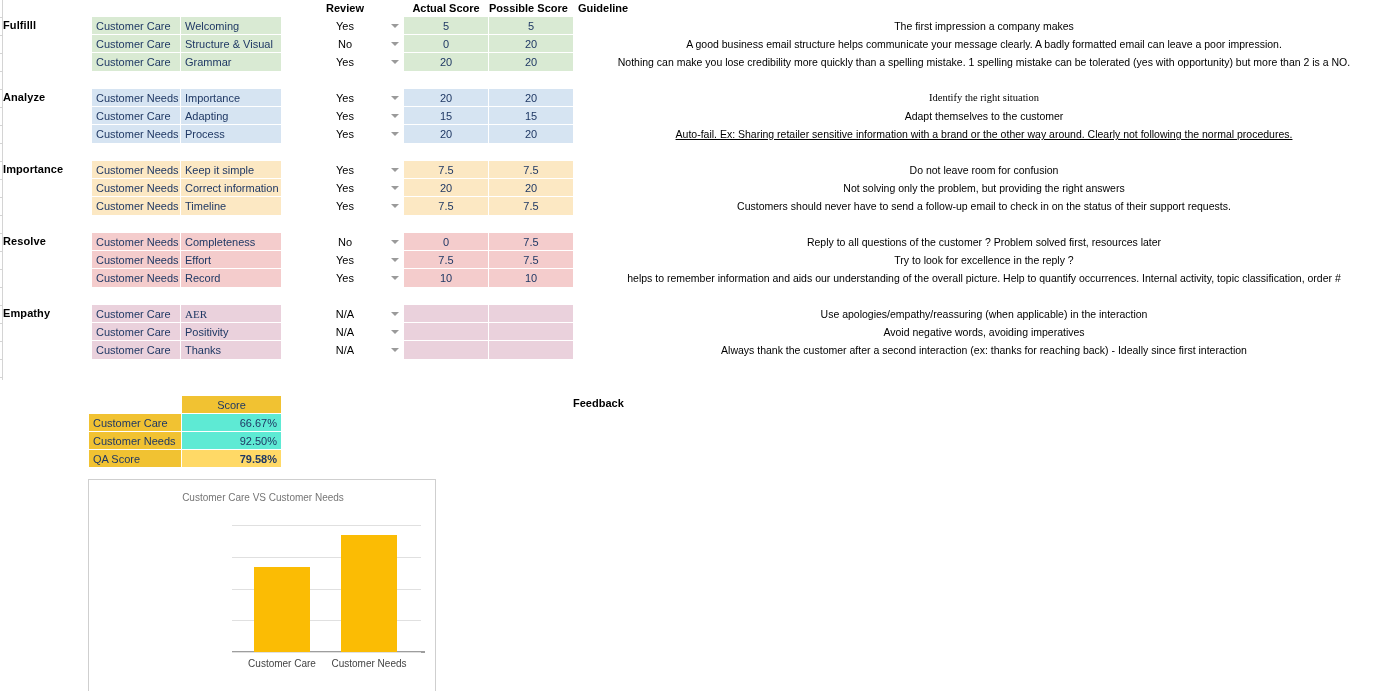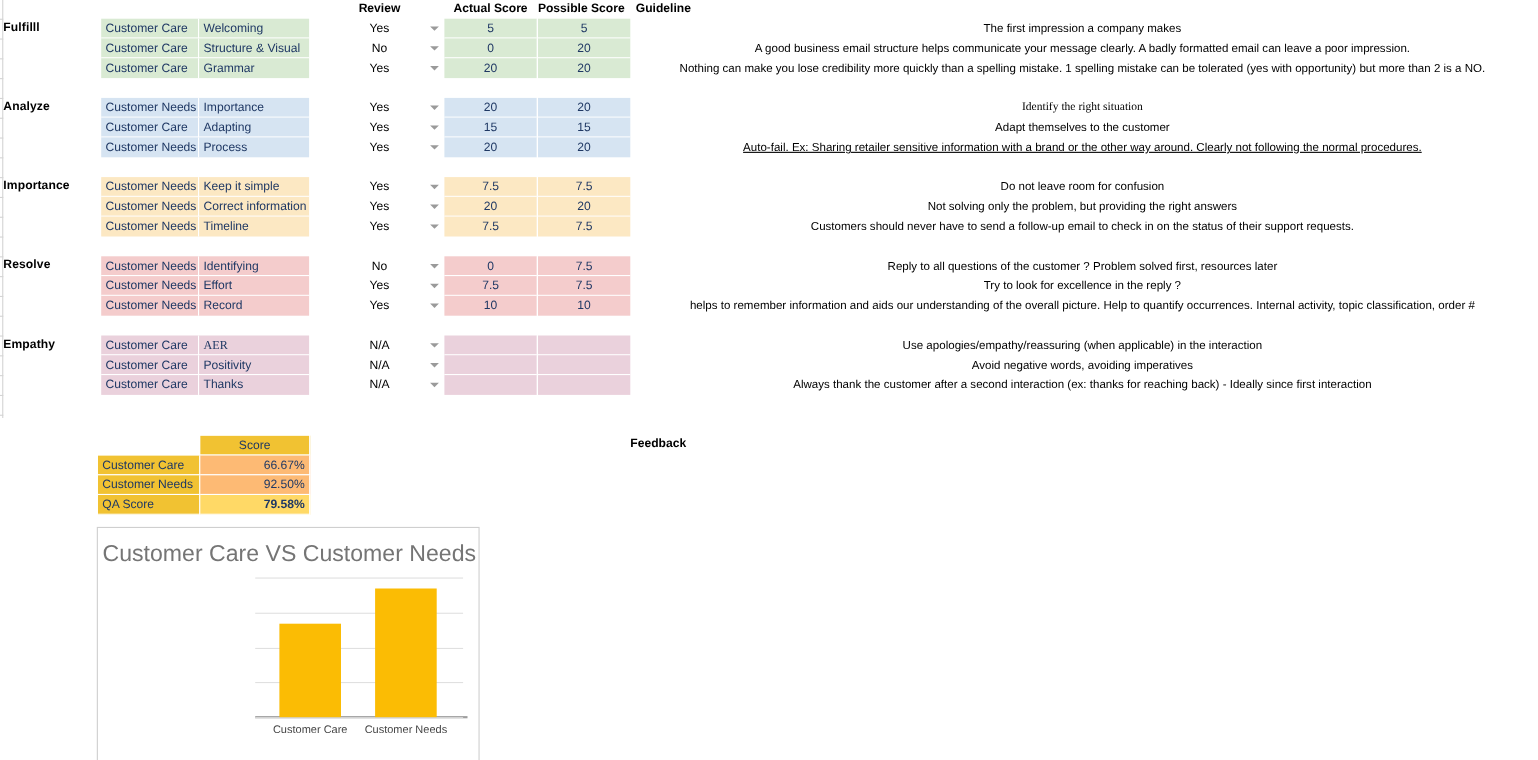--- a/index.html
+++ b/index.html
@@ -69,41 +69,41 @@
   .hdr-guide    { left: 578px; text-align: left; }
 
   
   .sum { position: absolute; left: 88px; top: 395px; }
   .sum table { border-collapse: collapse; }
   .sum td {
     height: 18px; font-size: 11px; color: #1f3864;
     border: 1px solid #ffffff; padding: 0 4px;
   }
   .sum .lbl { width: 93px; background: #f1c232; color: #1f3864; text-align: left; }
-  .sum .val { width: 100px; background: #fdba74; text-align: right; }
+  .sum .val { width: 100px; background: #5eead4; text-align: right; }
   .sum .hdr-cell { background: #f1c232; color: #1f3864; text-align: center; font-weight: normal; }
   .sum .blank { background: #ffffff; border: none; }
   .sum .qa-lbl { background: #f1c232; font-weight: normal; }
   .sum .qa-val { background: #ffd966; font-weight: bold; text-align: right; color: #1f3864; }
 
   .feedback {
     position: absolute; left: 573px; top: 397px;
     font-size: 11px; font-weight: bold; color: #000;
   }
 
   
   .chart-box {
     position: absolute; left: 88px; top: 479px;
     width: 348px; height: 230px;
     border: 1px solid #cfcfcf; background: #ffffff;
     overflow: hidden;
   }
   .chart-title {
     position: absolute; left: 0; top: 12px; width: 348px;
-    text-align: center; font-size: 21px; color: #757575;
+    text-align: center; font-size: 10px; color: #757575;
     font-family: "Liberation Sans", sans-serif;
   }
   .plot { position: absolute; left: 143px; top: 45px; width: 189px; height: 127px; }
   .gridline { position: absolute; left: 0; width: 189px; height: 1px; background: #e0e0e0; }
   .axisline { position: absolute; left: 0; width: 193px; height: 2px; background: #9e9e9e; bottom: -1px; }
   .bar { position: absolute; bottom: 0; width: 56px; background: #fbbc04; }
   .xtick {
     position: absolute; top: 178px; font-size: 10px; color: #444;
     text-align: center; width: 110px;
   }
@@ -270,21 +270,21 @@
       <div class="c-act" style="top: 197px;">7.5</div>
       <div class="row" style="left: 489px; width: 84px; top: 197px; background: rgb(252, 232, 195);"></div>
       <div class="c-pos" style="top: 197px;">7.5</div>
       <div style="position: absolute; left: 488px; top: 197px; width: 1px; height: 18px; background: rgb(255, 255, 255);"></div>
       <div class="c-guide" style="top: 197px;">Customers should never have to send a follow-up email to check in on the status of their support requests.</div>
       <div class="sec-label" style="top: 235px;">Resolve</div>
       <div class="row" style="left: 92px; width: 189px; top: 233px; background: rgb(244, 204, 204);"></div>
       <div style="position: absolute; left: 180px; top: 233px; width: 1px; height: 18px; background: rgb(255, 255, 255);"></div>
       <div style="position: absolute; left: 92px; top: 250px; width: 189px; height: 1px; background: rgb(255, 255, 255);"></div>
       <div class="c-type" style="top: 233px;">Customer Needs</div>
-      <div class="c-crit" style="top: 233px;">Identifying</div>
+      <div class="c-crit" style="top: 233px;">Completeness</div>
       <div class="c-rev" style="top: 233px;">No</div>
       <div class="c-arrow" style="top: 240px;"></div>
       <div class="row" style="left: 404px; width: 84px; top: 233px; background: rgb(244, 204, 204);"></div>
       <div class="c-act" style="top: 233px;">0</div>
       <div class="row" style="left: 489px; width: 84px; top: 233px; background: rgb(244, 204, 204);"></div>
       <div class="c-pos" style="top: 233px;">7.5</div>
       <div style="position: absolute; left: 404px; top: 250px; width: 84px; height: 1px; background: rgb(255, 255, 255);"></div>
       <div style="position: absolute; left: 489px; top: 250px; width: 84px; height: 1px; background: rgb(255, 255, 255);"></div>
       <div style="position: absolute; left: 488px; top: 233px; width: 1px; height: 18px; background: rgb(255, 255, 255);"></div>
       <div class="c-guide" style="top: 233px;">Reply to all questions of the customer ? Problem solved first, resources later</div>

